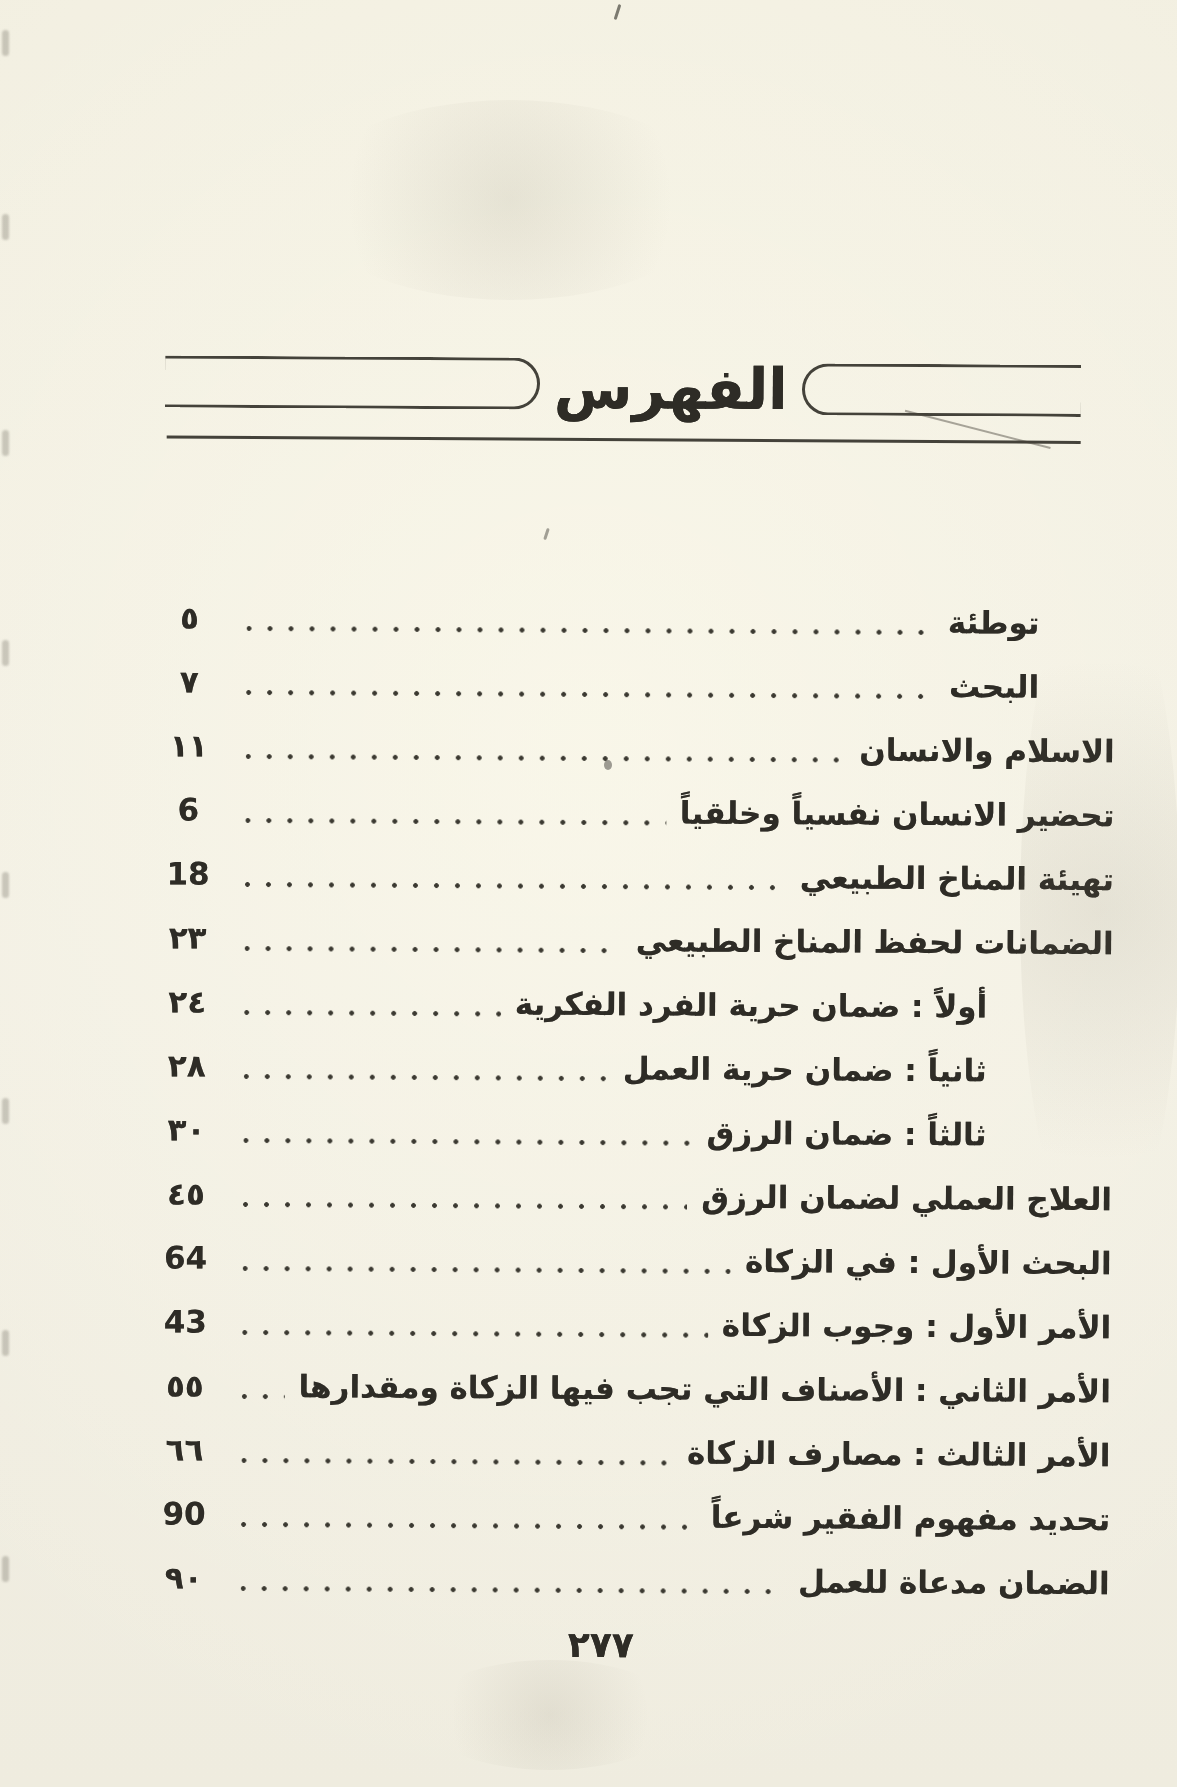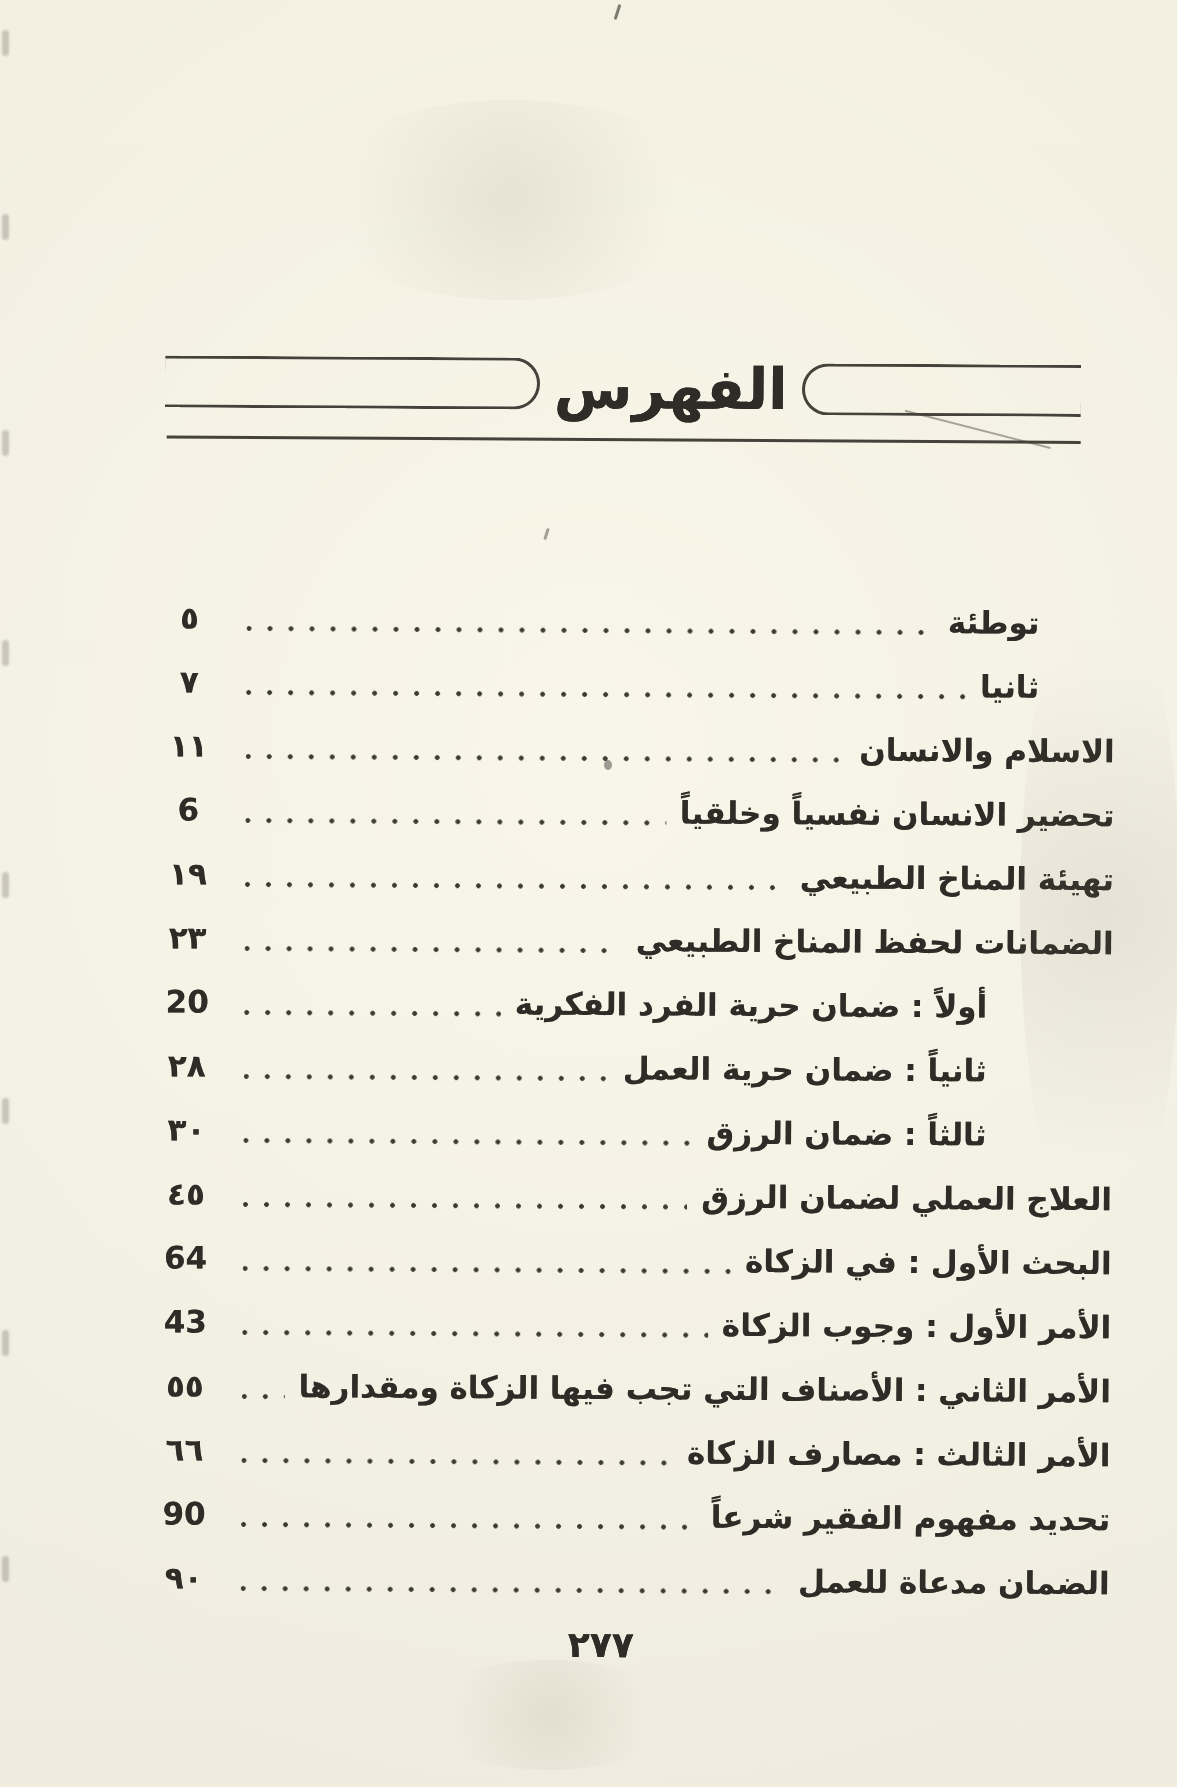--- a/index.html
+++ b/index.html
@@ -147,48 +147,48 @@
       <div class="hdr-scratch"></div>
     </div>
 
     <div class="toc">
         <div class="toc-row lvl1">
     <span class="toc-title">توطئة</span>
     <span class="leader"></span>
     <span class="toc-page">٥</span>
   </div>
         <div class="toc-row lvl1">
-    <span class="toc-title">ثانيا</span>
+    <span class="toc-title">البحث</span>
     <span class="leader"></span>
     <span class="toc-page">٧</span>
   </div>
         <div class="toc-row lvl0">
     <span class="toc-title">الاسلام والانسان</span>
     <span class="leader"></span>
     <span class="toc-page">١١</span>
   </div>
         <div class="toc-row lvl0">
     <span class="toc-title">تحضير الانسان نفسياً وخلقياً</span>
     <span class="leader"></span>
     <span class="toc-page">6</span>
   </div>
         <div class="toc-row lvl0">
     <span class="toc-title">تهيئة المناخ الطبيعي</span>
     <span class="leader"></span>
-    <span class="toc-page">١٩</span>
+    <span class="toc-page">18</span>
   </div>
         <div class="toc-row lvl0">
     <span class="toc-title">الضمانات لحفظ المناخ الطبيعي</span>
     <span class="leader"></span>
     <span class="toc-page">٢٣</span>
   </div>
         <div class="toc-row lvl2">
     <span class="toc-title">أولاً : ضمان حرية الفرد الفكرية</span>
     <span class="leader"></span>
-    <span class="toc-page">20</span>
+    <span class="toc-page">٢٤</span>
   </div>
         <div class="toc-row lvl2">
     <span class="toc-title">ثانياً : ضمان حرية العمل</span>
     <span class="leader"></span>
     <span class="toc-page">٢٨</span>
   </div>
         <div class="toc-row lvl2">
     <span class="toc-title">ثالثاً : ضمان الرزق</span>
     <span class="leader"></span>
     <span class="toc-page">٣٠</span>

